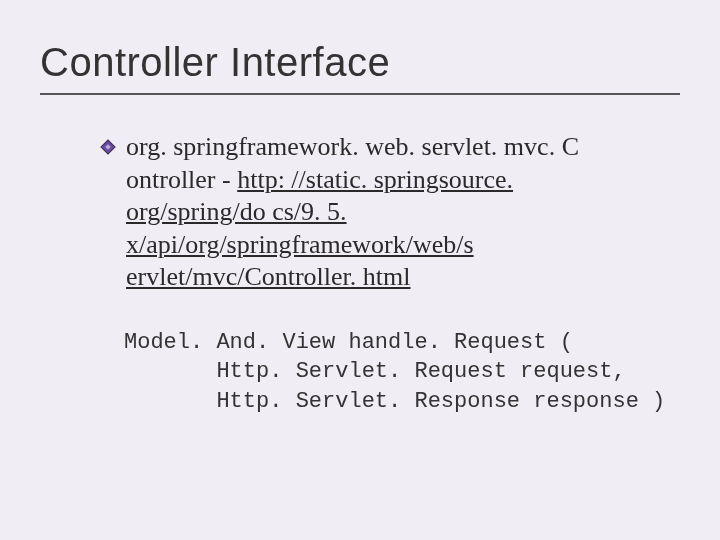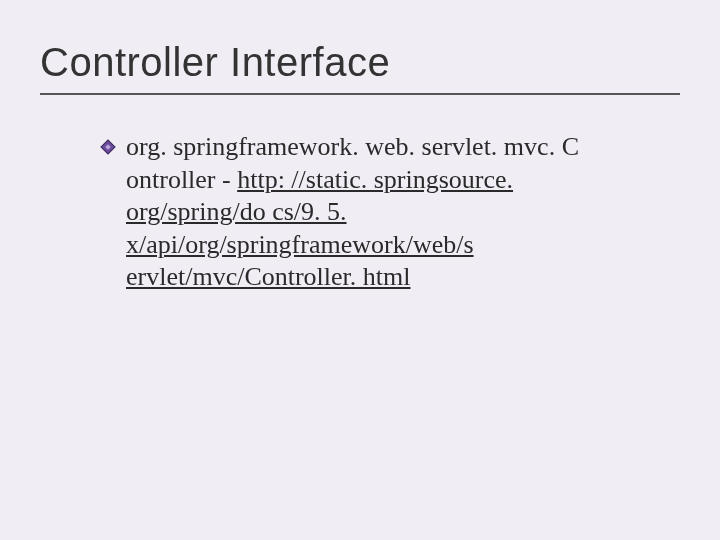--- a/index.html
+++ b/index.html
@@ -88,16 +88,19 @@
         <svg viewBox="0 0 16 16" width="16" height="16">
           <rect x="3" y="3" width="10" height="10" transform="rotate(45 8 8)" fill="#6a4a9c" stroke="#3a2a5a" stroke-width="1"></rect>
           <rect x="6" y="6" width="4" height="4" transform="rotate(45 8 8)" fill="#b8a6d9"></rect>
         </svg>
       </span>
       <div class="bullet-text">
         <span class="plain">org. springframework. web. servlet. mvc. C ontroller - </span><span class="linkish">http: //static. springsource. org/spring/do cs/9. 5. x/api/org/springframework/web/s ervlet/mvc/Controller. html</span>
       </div>
     </div>
 
+    <div class="code-block">Model. And. View handle. Request (
+       Http. Servlet. Request request,
+       Http. Servlet. Response response )</div>
 
   </div>
 
 </div>
 
 </body></html>

